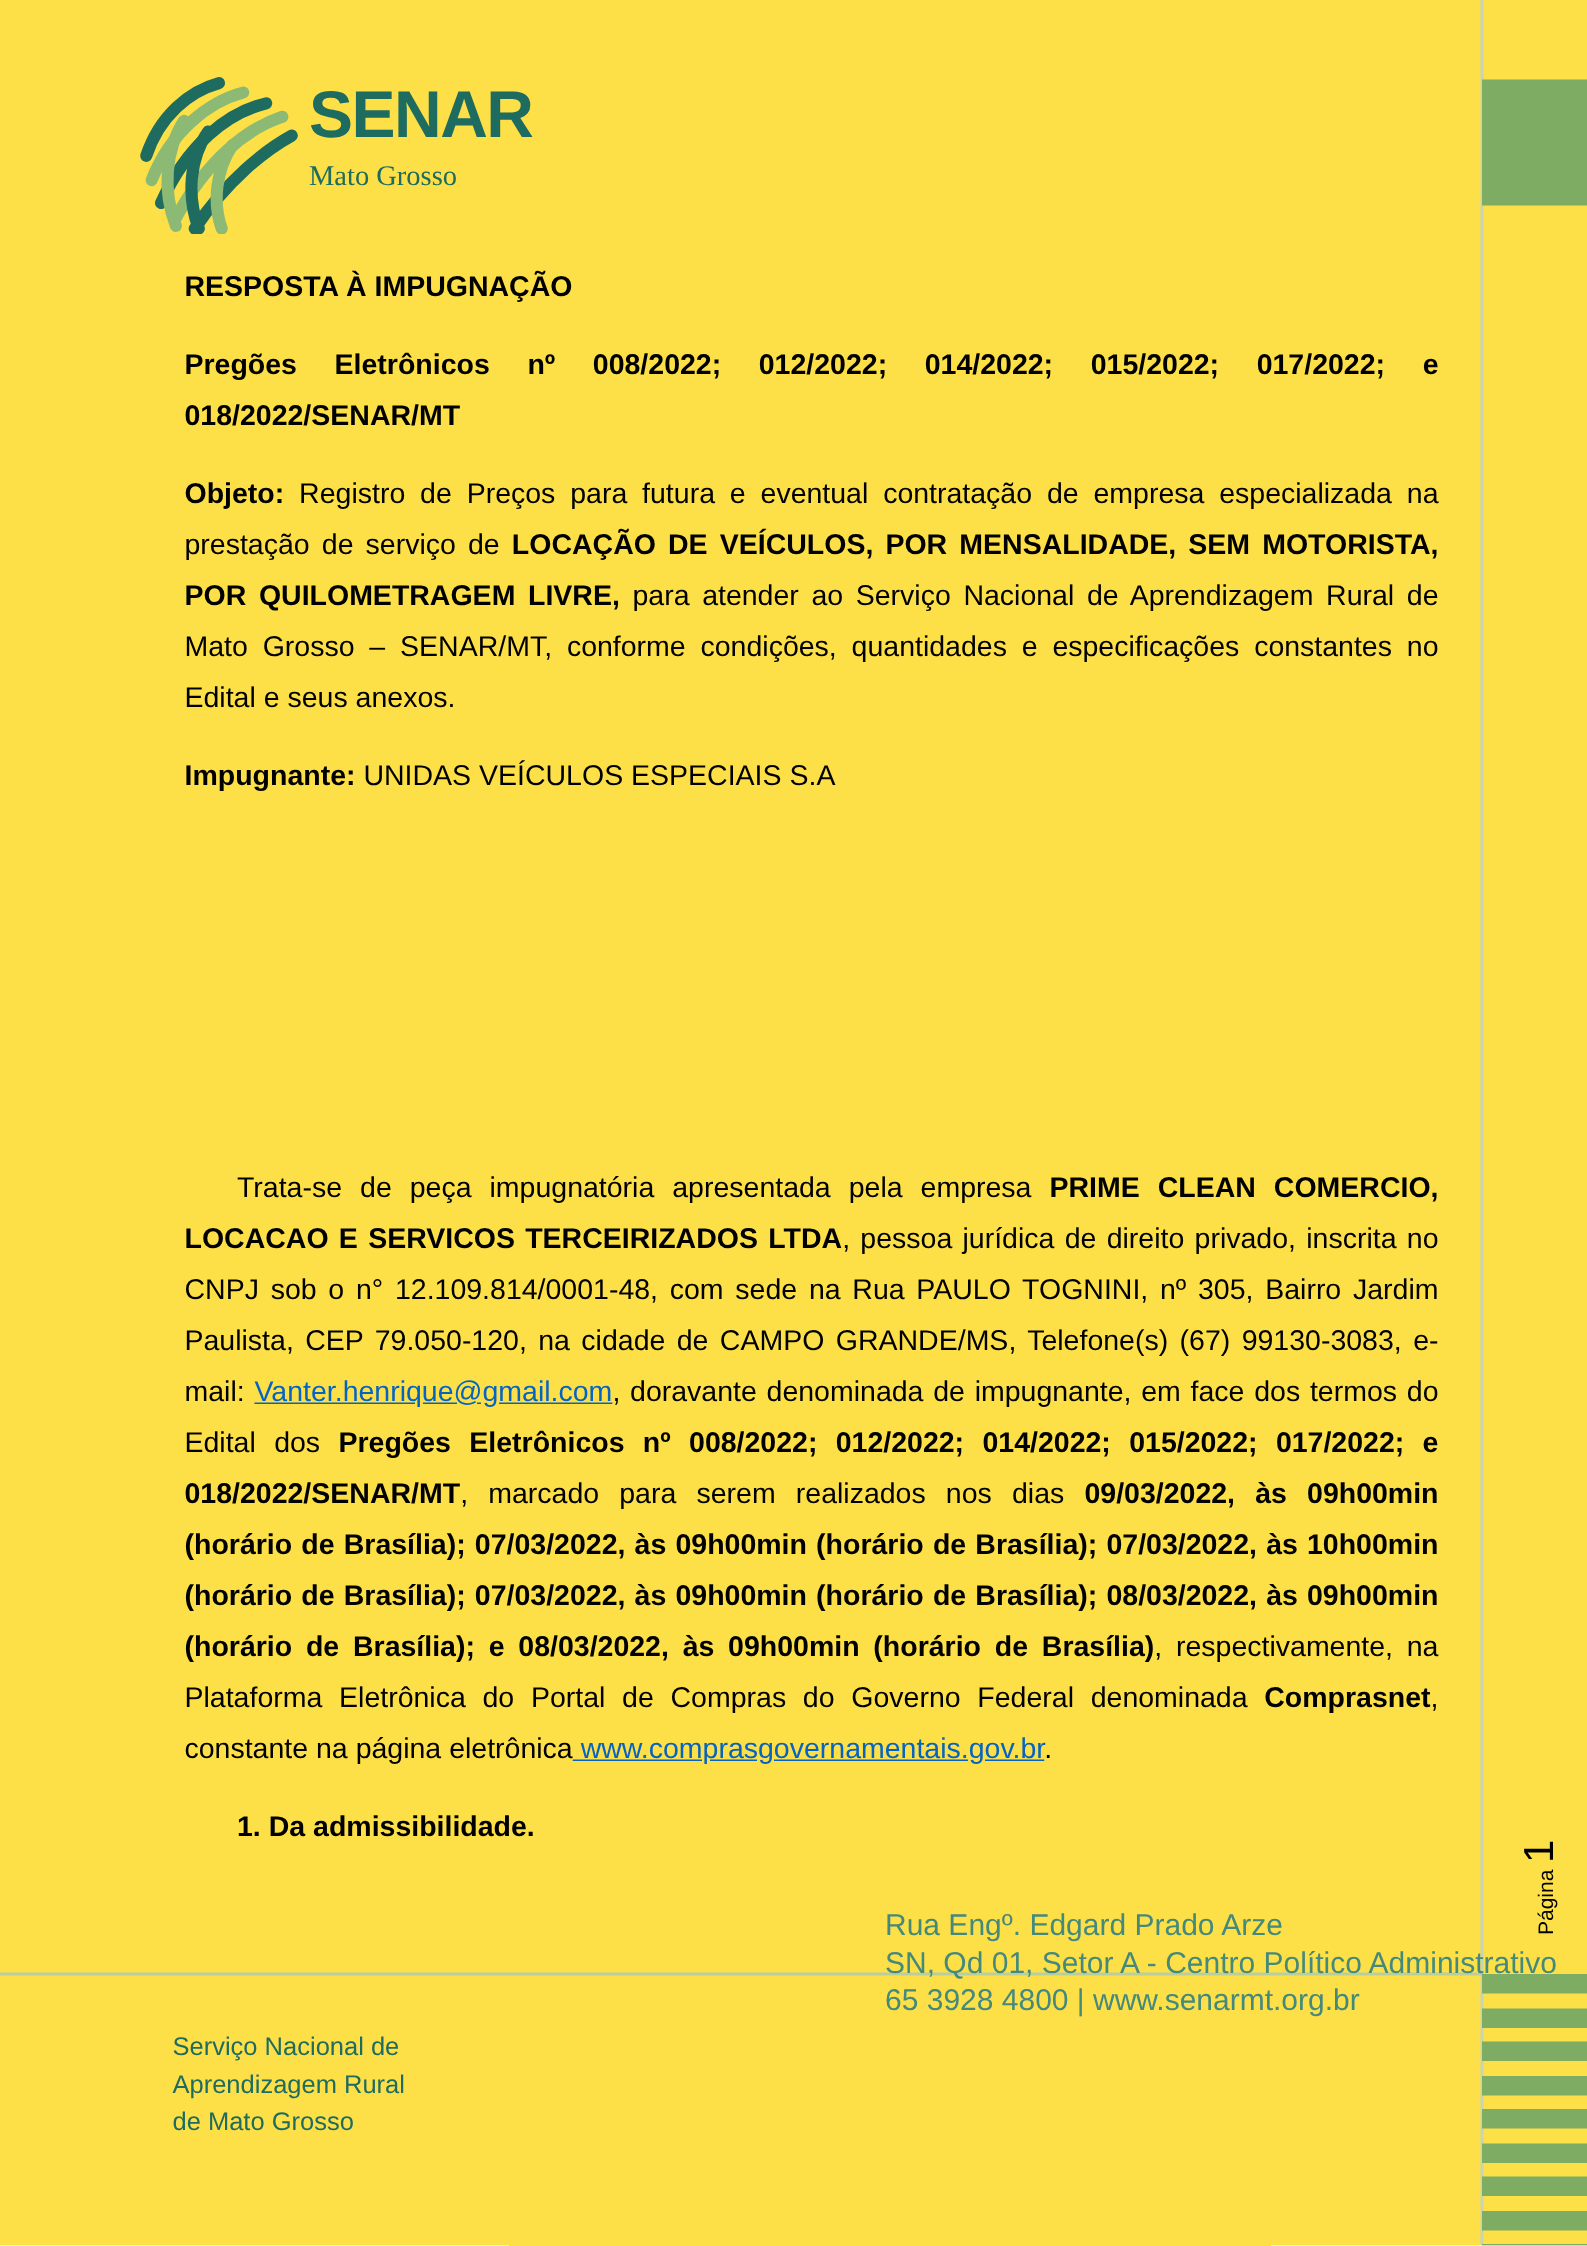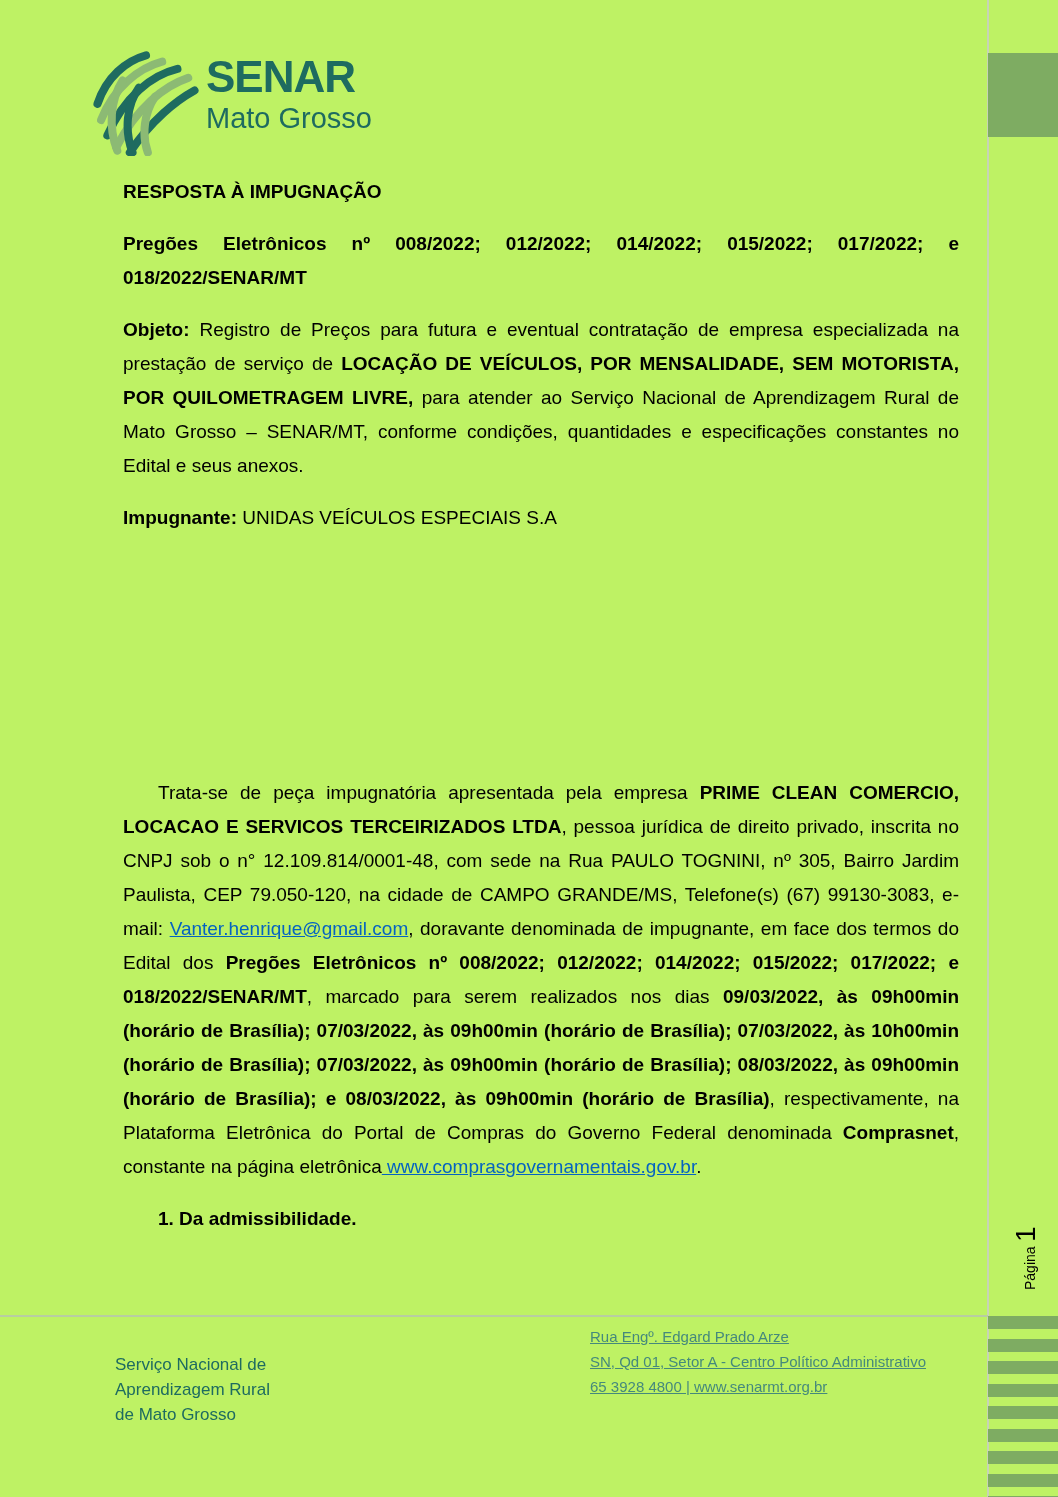--- a/index.html
+++ b/index.html
@@ -1,30 +1,30 @@
 <!DOCTYPE html>
 <html style="--teal: #1E6B60; --teal2: #45897C; --leaf: #8CBA74; --green: #7EAC62; --pale: #C7D4B6; --pale2: #B8CDA2; --link: #0563C1;"><head>
 <meta charset="utf-8">
 <style>
   html,body { margin:0; padding:0; background:#ffffff; }
   .page {
-    position:relative; width:1058px; height:1497px; background:#bef264;
+    position:relative; width:1058px; height:1497px; background:#fde047;
     overflow:hidden; font-family:"Liberation Sans", sans-serif; color:#000;
   }
 
   
   .logo-mark { position:absolute; left:92px; top:50px; width:108px; height:106px; }
   .blade-d { color:var(--teal); }
   .blade-l { color:var(--leaf); }
   .logo-text { position:absolute; left:206px; top:53px; }
   .logo-name {
     font-size:44px; font-weight:bold; letter-spacing:-1px;
     color:var(--teal); line-height:48px;
   }
-  .logo-region { font-size:29px; color:var(--teal); line-height:30px; margin-top:2px; }
+  .logo-region { font-size:19px; color:var(--teal); line-height:30px; margin-top:2px;font-family:Liberation Serif, serif; }
 
   
   .doc {
     position:absolute; left:123px; top:175px; width:836px;
     font-size:19px; line-height:34px; text-align:justify;
   }
   .doc p { margin:0 0 18px 0; }
   .doc p.indent { text-indent:35px; }
   .doc p.gap { margin-top:241px; }
   .doc .b { font-weight:bold; }
@@ -55,22 +55,22 @@
   
   .footer-divider {
     position:absolute; left:0; top:1315px; width:988px; height:2px;
     background:var(--pale2);
   }
   .footer-org {
     position:absolute; left:115px; top:1352px;
     font-size:17px; font-weight:normal; color:var(--teal); line-height:25px;
   }
   .footer-address {
-    position:absolute; left:590px; top:1324px;
-    font-size:15px; color:var(--teal2); line-height:25px;text-decoration:underline;
+    position:absolute; left:590px; top:1272px;
+    font-size:20px; color:var(--teal2); line-height:25px;
   }
 </style>
 </head>
 <body>
 
 <div class="page">
 
   <svg class="logo-mark" viewBox="0 0 120 118" fill="none" xmlns="http://www.w3.org/2000/svg">
     <g stroke-width="9" stroke-linecap="round" fill="none">
       <path class="blade-d" stroke="currentColor" d="M6,60 C16,30 38,12 60,6"></path>

